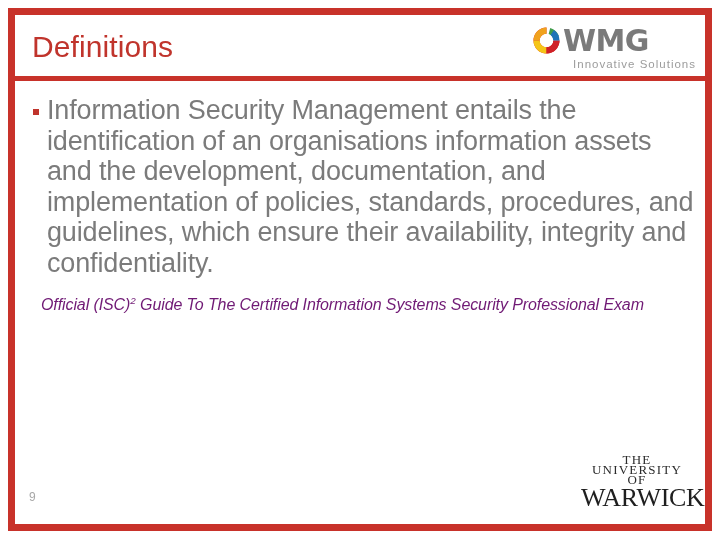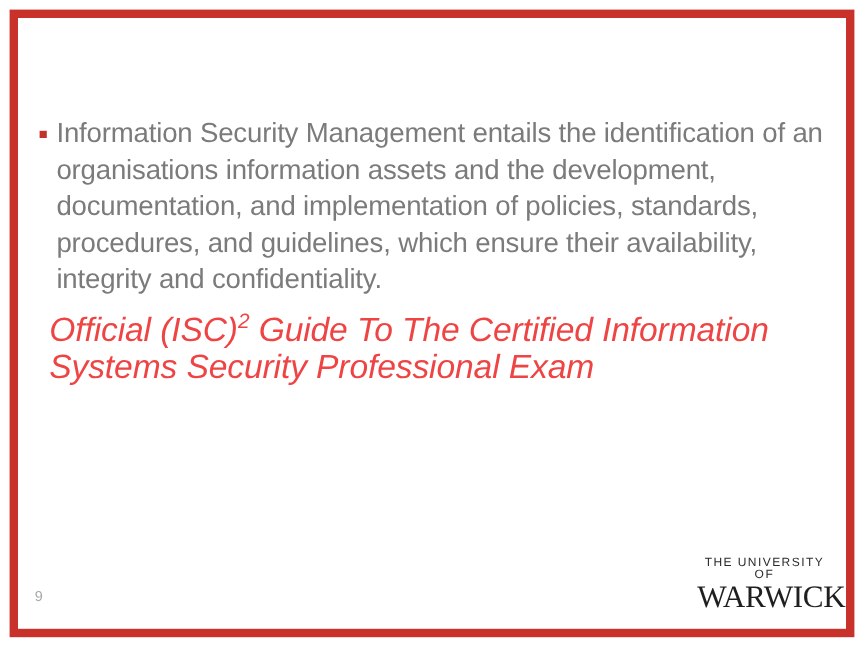--- a/index.html
+++ b/index.html
@@ -128,35 +128,35 @@
     position: absolute;
     left: 10px;
     top: 14px;
     width: 6px;
     height: 6px;
     background: #c0342c;
   }
   .bullet-text {
     flex: 1 1 auto;
     font-family: "Liberation Sans", sans-serif;
-    font-size: 23px;
+    font-size: 27px;
     line-height: 30.5px;
     color: #7b7b7b;
     letter-spacing: -0.15px;
   }
 
   .citation {
     margin-top: 11px;
     margin-left: 18px;
     margin-right: 24px;
     font-family: "Liberation Sans", sans-serif;
     font-style: italic;
-    font-size: 28px;
+    font-size: 16px;
     line-height: 31px;
-    color: #ef4444;
+    color: #701a75;
     letter-spacing: -0.1px;
   }
   .citation sup {
     font-size: 0.62em;
     vertical-align: super;
     line-height: 0;
   }
 
   
   .slide-number {
@@ -170,22 +170,22 @@
 
   .warwick-logo {
     position: absolute;
     right: 12px;
     bottom: 13px;
     width: 112px;
     text-align: center;
     color: #2b2b2b;
   }
   .warwick-top {
-    font-family: Liberation Sans, sans-serif;
-    font-size: 10px;
+    font-family: Liberation Serif, serif;
+    font-size: 13px;
     letter-spacing: 1.2px;
     line-height: 10px;
     color: #2b2b2b;
   }
   .warwick-main {
     position: relative;
     font-family: "Liberation Serif", serif;
     font-size: 26px;
     line-height: 26px;
     letter-spacing: -0.3px;
@@ -199,20 +199,42 @@
     height: 10px;
     overflow: hidden;
   }
 </style>
 </head>
 <body>
 
 <div class="slide">
   <div class="frame">
 
+    <div class="title-band">
+      <div class="page-title">Definitions</div>
+
+      <div class="wmg-logo">
+        <div class="wmg-top">
+          <span class="wmg-swirl">
+            <svg viewBox="0 0 100 100" width="31" height="31" aria-hidden="true">
+              <path d="M50 8 A42 42 0 1 0 92 50 L72 50 A22 22 0 1 1 50 28 Z" fill="#d9241f"></path>
+              <path d="M50 8 A42 42 0 0 0 8 50 L28 50 A22 22 0 0 1 50 28 Z" fill="#f0a21e"></path>
+              <path d="M8 50 A42 42 0 0 0 50 92 L50 72 A22 22 0 0 1 28 50 Z" fill="#f5c518"></path>
+              <path d="M50 92 A42 42 0 0 0 92 50 L72 50 A22 22 0 0 1 50 72 Z" fill="#cf2027"></path>
+              <path d="M62 10 A42 42 0 0 1 90 36 L71 43 A22 22 0 0 0 57 29 Z" fill="#3f9c4a"></path>
+              <path d="M74 16 A42 42 0 0 1 92 50 L72 50 A22 22 0 0 0 63 32 Z" fill="#1f73b7"></path>
+              <path d="M50 26 A24 24 0 0 1 74 50 L62 50 A12 12 0 0 0 50 38 Z" fill="#ffffff" opacity="0.0"></path>
+              <circle cx="50" cy="50" r="21" fill="#ffffff"></circle>
+            </svg>
+          </span>
+          <span class="wmg-word">WMG</span>
+        </div>
+        <div class="wmg-tagline">Innovative Solutions</div>
+      </div>
+    </div>
 
     <div class="body">
       <div class="bullet-list">
 
         <div class="bullet-item">
           <span class="bullet-marker"></span>
           <span class="bullet-text">Information Security Management entails the identification of an organisations information assets and the development, documentation, and implementation of policies, standards, procedures, and guidelines, which ensure their availability, integrity and confidentiality.</span>
         </div>
 
 

